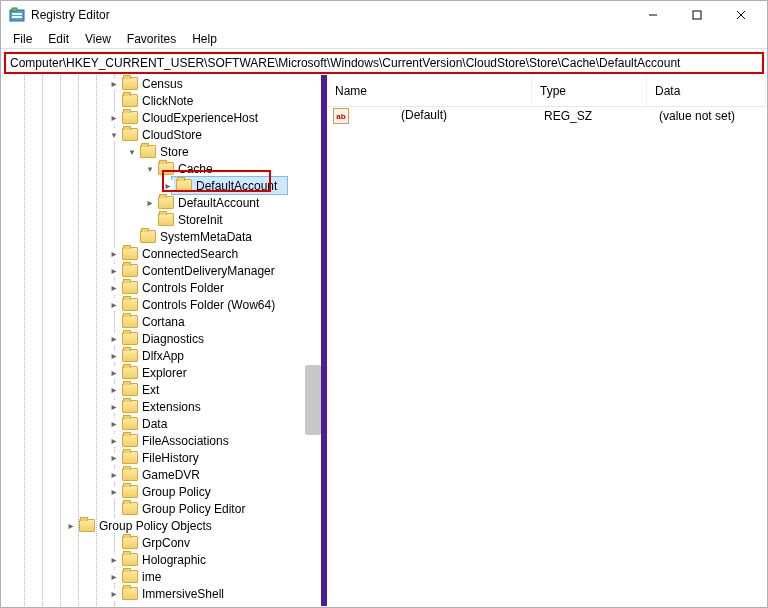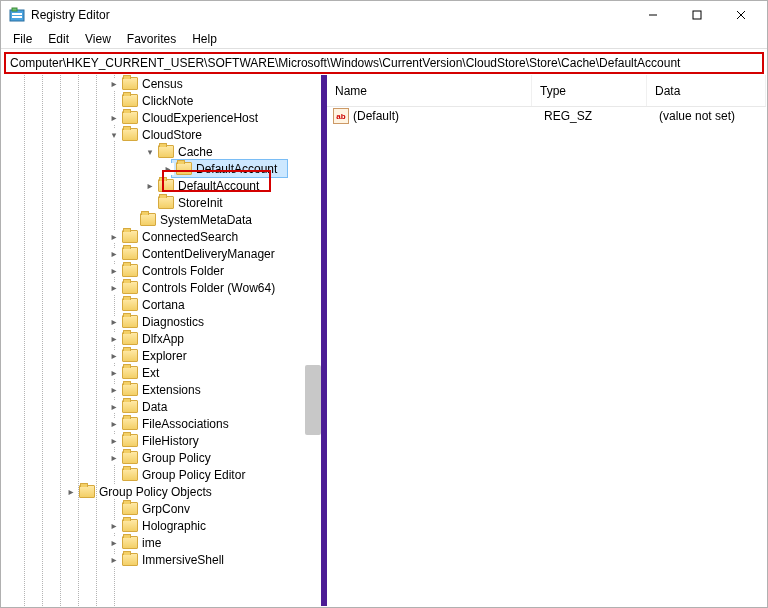--- a/index.html
+++ b/index.html
@@ -200,20 +200,25 @@
         <div class="row" style="padding-left:106px">
             <span class="exp closed"></span>
             <span class="folder"></span>
             <span class="lbl">CloudExperienceHost</span>
           </div>
         <div class="row" style="padding-left:106px">
             <span class="exp open"></span>
             <span class="folder"></span>
             <span class="lbl">CloudStore</span>
           </div>
+        <div class="row" style="padding-left:124px">
+            <span class="exp open"></span>
+            <span class="folder"></span>
+            <span class="lbl">Store</span>
+          </div>
         <div class="row" style="padding-left:142px">
             <span class="exp open"></span>
             <span class="folder"></span>
             <span class="lbl">Cache</span>
           </div>
         <div class="row" style="padding-left:160px">
             <span class="exp closed"></span>
             <span class="sel">
               <span class="folder"></span>
               <span class="lbl" style="background:transparent">DefaultAccount</span>
@@ -291,20 +296,25 @@
           </div>
         <div class="row" style="padding-left:106px">
             <span class="exp closed"></span>
             <span class="folder"></span>
             <span class="lbl">FileAssociations</span>
           </div>
         <div class="row" style="padding-left:106px">
             <span class="exp closed"></span>
             <span class="folder"></span>
             <span class="lbl">FileHistory</span>
+          </div>
+        <div class="row" style="padding-left:106px">
+            <span class="exp closed"></span>
+            <span class="folder"></span>
+            <span class="lbl">GameDVR</span>
           </div>
         <div class="row" style="padding-left:106px">
             <span class="exp closed"></span>
             <span class="folder"></span>
             <span class="lbl">Group Policy</span>
           </div>
         <div class="row" style="padding-left:106px">
             <span class="exp none"></span>
             <span class="folder"></span>
             <span class="lbl">Group Policy Editor</span>
@@ -339,21 +349,21 @@
     <div class="scrollbar-thumb"></div>
   </div>
 
   <div class="list-pane">
     <div class="list-header">
       <div class="col name">Name</div>
       <div class="col type">Type</div>
       <div class="col data">Data</div>
     </div>
     <div class="list-row">
-      <div style="width:211px; display:flex; align-items:center;">
+      <div style="width:211px; display:flex; align-items:flex-start;gap:48px;">
         <span class="val-icon">ab</span>
         <span>(Default)</span>
       </div>
       <div style="width:115px;"><span>REG_SZ</span></div>
       <div><span>(value not set)</span></div>
     </div>
   </div>
 </div>
 
 </body></html>

